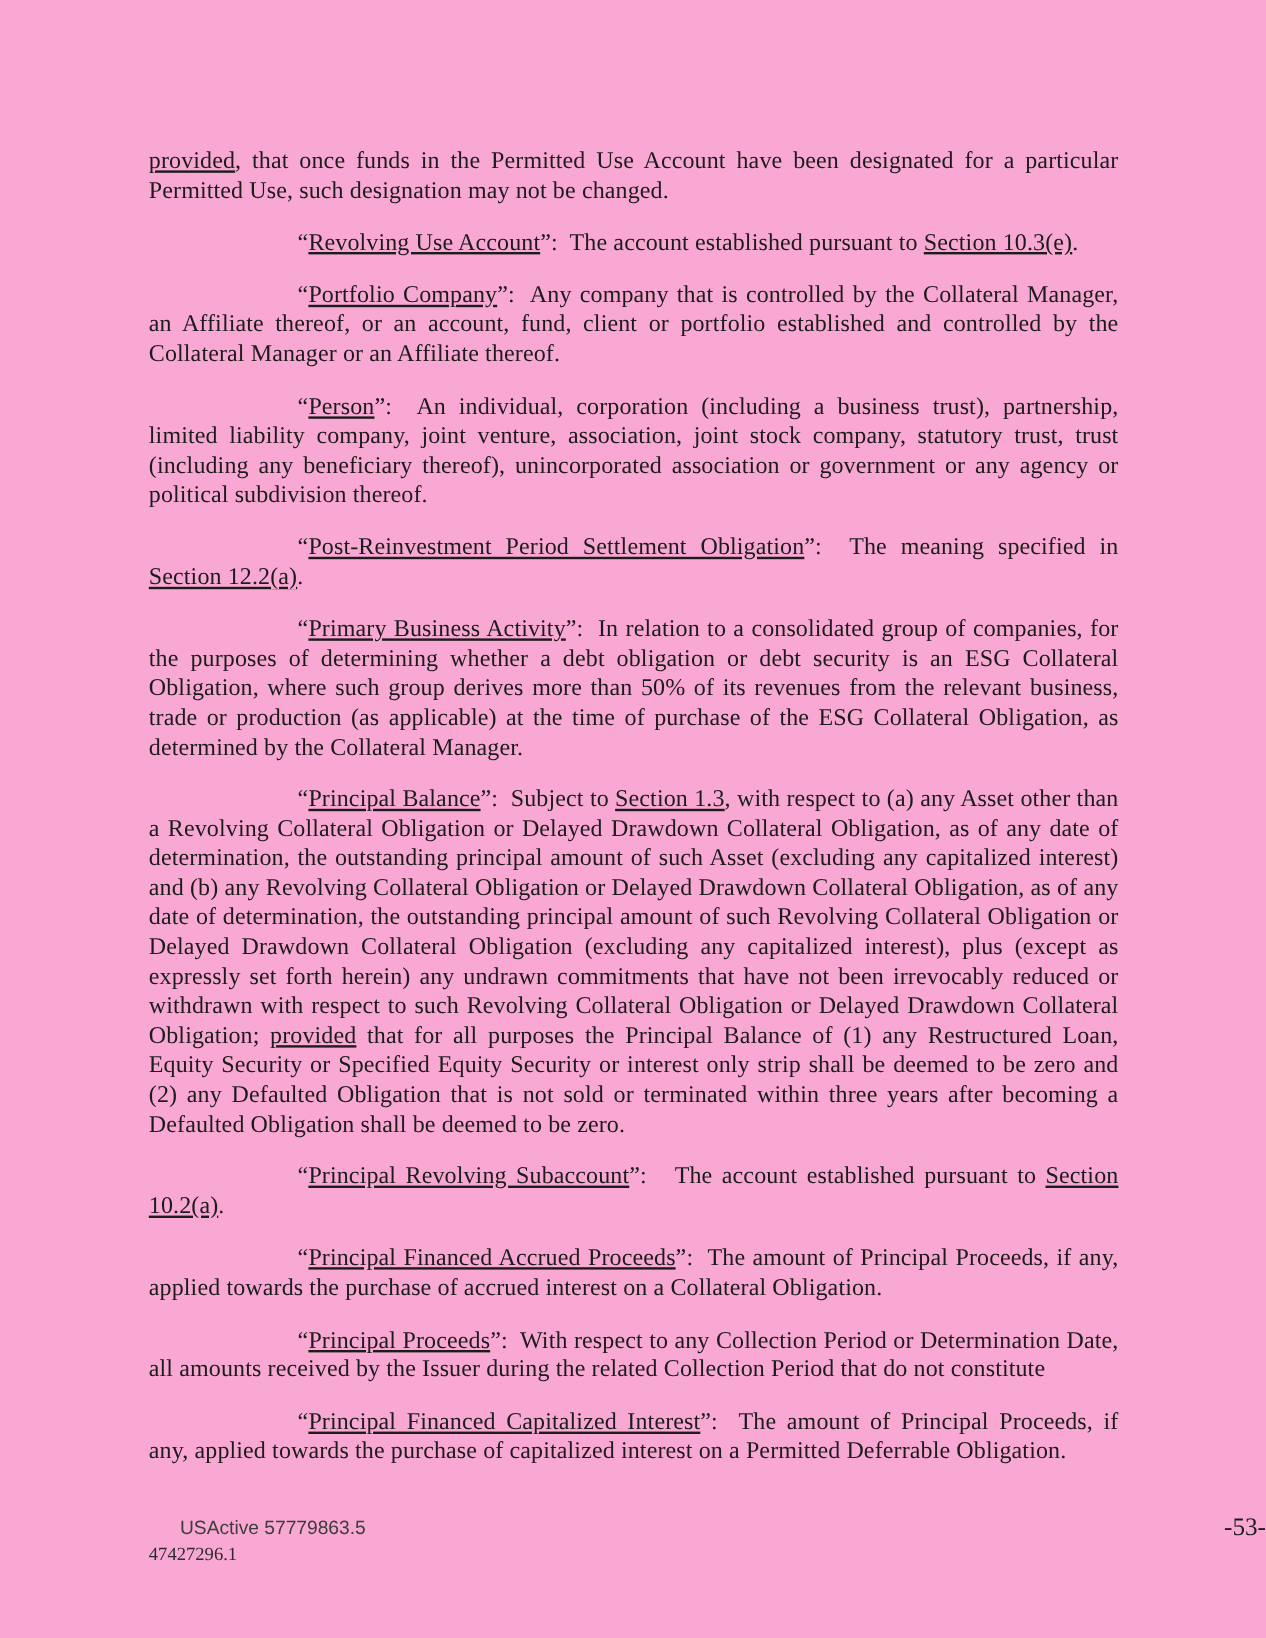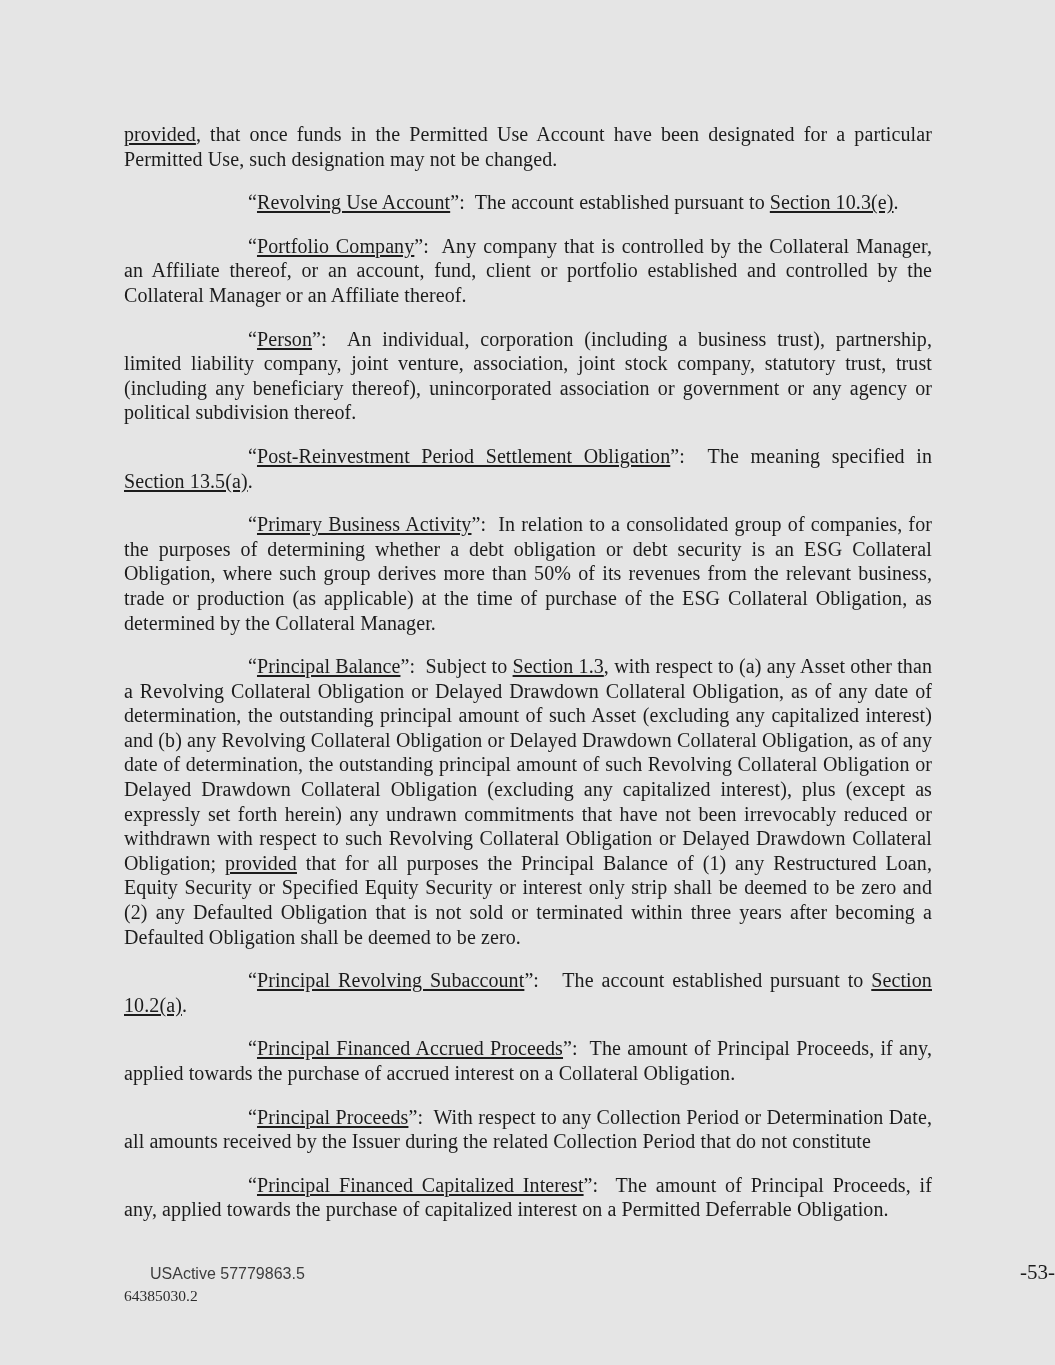--- a/index.html
+++ b/index.html
@@ -9,21 +9,21 @@
   }
   body {
     width: 1055px;
     height: 1365px;
     background: #ffffff;
   }
   .page {
     position: relative;
     width: 1055px;
     height: 1365px;
-    background: #e5e5e5;
+    background: #f9a8d4;
     font-family: "Liberation Serif", serif;
     color: #1c1c1c;
     overflow: hidden;
   }
   .content {
     position: absolute;
     left: 124px;
     top: 122px;
     width: 808px;
   }
@@ -75,28 +75,28 @@
 </style>
 </head>
 <body>
 
 <div class="page">
   <div class="content">
       <p class="para"><span class="u">provided</span><span>, that once funds in the Permitted Use Account have been designated for a particular Permitted Use, such designation may not be changed.</span></p>
       <p class="para indent"><span>“</span><span class="u">Revolving Use Account</span><span>”:&nbsp; The account established pursuant to </span><span class="u">Section 10.3(e)</span><span>.</span></p>
       <p class="para indent"><span>“</span><span class="u">Portfolio Company</span><span>”:&nbsp; Any company that is controlled by the Collateral Manager, an Affiliate thereof, or an account, fund, client or portfolio established and controlled by the Collateral Manager or an Affiliate thereof.</span></p>
       <p class="para indent"><span>“</span><span class="u">Person</span><span>”:&nbsp; An individual, corporation (including a business trust), partnership, limited liability company, joint venture, association, joint stock company, statutory trust, trust (including any beneficiary thereof), unincorporated association or government or any agency or political subdivision thereof.</span></p>
-      <p class="para indent"><span>“</span><span class="u">Post-Reinvestment Period Settlement Obligation</span><span>”:&nbsp; The meaning specified in </span><span class="u">Section 13.5(a)</span><span>.</span></p>
+      <p class="para indent"><span>“</span><span class="u">Post-Reinvestment Period Settlement Obligation</span><span>”:&nbsp; The meaning specified in </span><span class="u">Section 12.2(a)</span><span>.</span></p>
       <p class="para indent"><span>“</span><span class="u">Primary Business Activity</span><span>”:&nbsp; In relation to a consolidated group of companies, for the purposes of determining whether a debt obligation or debt security is an ESG Collateral Obligation, where such group derives more than 50% of its revenues from the relevant business, trade or production (as applicable) at the time of purchase of the ESG Collateral Obligation, as determined by the Collateral Manager.</span></p>
       <p class="para indent"><span>“</span><span class="u">Principal Balance</span><span>”:&nbsp; Subject to </span><span class="u">Section 1.3</span><span>, with respect to (a) any Asset other than a Revolving Collateral Obligation or Delayed Drawdown Collateral Obligation, as of any date of determination, the outstanding principal amount of such Asset (excluding any capitalized interest) and (b) any Revolving Collateral Obligation or Delayed Drawdown Collateral Obligation, as of any date of determination, the outstanding principal amount of such Revolving Collateral Obligation or Delayed Drawdown Collateral Obligation (excluding any capitalized interest), plus (except as expressly set forth herein) any undrawn commitments that have not been irrevocably reduced or withdrawn with respect to such Revolving Collateral Obligation or Delayed Drawdown Collateral Obligation; </span><span class="u">provided</span><span> that for all purposes the Principal Balance of (1) any Restructured Loan, Equity Security or Specified Equity Security or interest only strip shall be deemed to be zero and (2) any Defaulted Obligation that is not sold or terminated within three years after becoming a Defaulted Obligation shall be deemed to be zero.</span></p>
       <p class="para indent"><span>“</span><span class="u">Principal Revolving Subaccount</span><span>”:&nbsp;&nbsp; The account established pursuant to </span><span class="u">Section 10.2(a)</span><span>.</span></p>
       <p class="para indent"><span>“</span><span class="u">Principal Financed Accrued Proceeds</span><span>”:&nbsp; The amount of Principal Proceeds, if any, applied towards the purchase of accrued interest on a Collateral Obligation.</span></p>
       <p class="para indent"><span>“</span><span class="u">Principal Proceeds</span><span>”:&nbsp; With respect to any Collection Period or Determination Date, all amounts received by the Issuer during the related Collection Period that do not constitute</span></p>
       <p class="para indent"><span>“</span><span class="u">Principal Financed Capitalized Interest</span><span>”:&nbsp; The amount of Principal Proceeds, if any, applied towards the purchase of capitalized interest on a Permitted Deferrable Obligation.</span></p>
     </div>
 
   <div class="footer-refs">
     <div class="ref1">USActive 57779863.5</div>
-    <div class="ref2">64385030.2</div>
+    <div class="ref2">47427296.1</div>
   </div>
 
   <div class="page-number">-53-</div>
 </div>
 
 </body></html>

